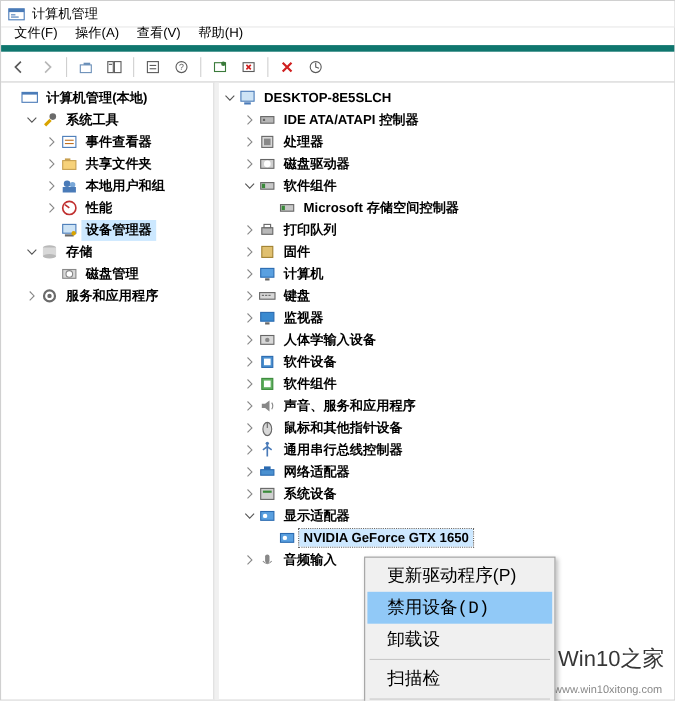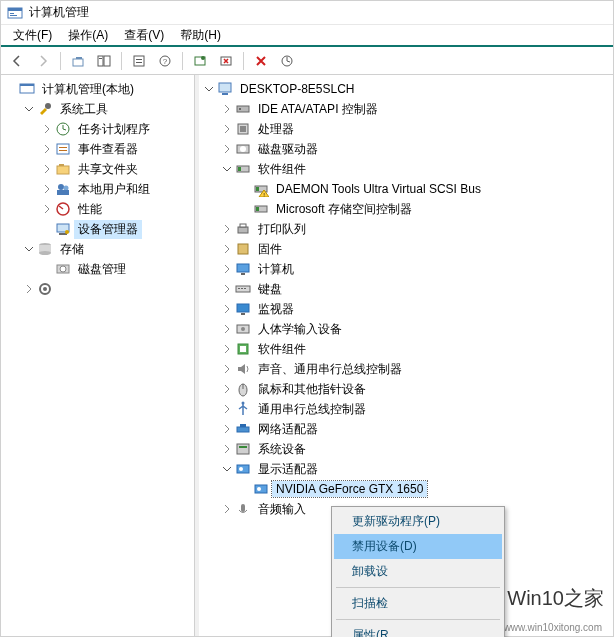--- a/index.html
+++ b/index.html
@@ -1,41 +1,41 @@
 <!DOCTYPE html>
 <html><head>
 <meta charset="utf-8">
 <style>
   * { box-sizing: border-box; font-family: "Microsoft YaHei", "Segoe UI", sans-serif; }
   body { margin: 0; padding: 0; background: #fff; width: 614px; height: 637px; overflow: hidden; font-size: 12px; position: relative; }
   .window { width: 614px; height: 637px; border: 1px solid #d0d0d0; background: #fff; display: flex; flex-direction: column; }
   .titlebar { height: 24px; display: flex; align-items: center; padding: 0 6px; background: #fff; border-bottom: 1px solid #e8e8e8; }
   .titlebar .app-icon { width: 16px; height: 16px; margin-right: 6px; }
   .titlebar .title { font-size: 12px; color: #000; }
-  .menubar { height: 22px; display: flex; align-items: flex-start; padding: 0 4px; border-bottom: 2px solid #0f766e; }
+  .menubar { height: 22px; display: flex; align-items: flex-end; padding: 0 4px; border-bottom: 6px solid #0f766e; }
   .menubar .menu-item { padding: 2px 8px; font-size: 12px; color: #000; cursor: default; }
   .toolbar { height: 28px; display: flex; align-items: center; padding: 0 4px; border-bottom: 1px solid #d0d0d0; gap: 2px; }
   .tool-btn { width: 24px; height: 22px; display: flex; align-items: center; justify-content: center; cursor: default; border: 1px solid transparent; }
   .tool-sep { width: 1px; height: 18px; background: #d0d0d0; margin: 0 3px; }
-  .body-area { flex: 1; display: flex; overflow: hidden; }
+  .body-area { flex: 1; display: flex; overflow: hidden; font-weight: bold; }
   .left-pane { width: 194px; border-right: 1px solid #d0d0d0; overflow: auto; padding: 4px 2px; }
   .splitter { width: 4px; background: #f0f0f0; cursor: ew-resize; }
   .right-pane { flex: 1; overflow: auto; padding: 4px 2px; }
   .tree-item { display: block; }
   .tree-row { display: flex; align-items: center; height: 20px; white-space: nowrap; font-size: 12px; cursor: default; }
   .twisty { width: 16px; height: 16px; display: inline-flex; align-items: center; justify-content: center; color: #6b6b6b; }
   .twisty.empty { visibility: hidden; }
   .node-icon { width: 16px; height: 16px; margin: 0 3px 0 0; display: inline-flex; align-items: center; justify-content: center; }
   .node-label { padding: 1px 4px; }
   .node-label.selected-inactive { background: #cce8ff; }
   .node-label.selected-active { background: #cde8ff; outline: 1px dotted #666; }
   .children { padding-left: 18px; }
   .ctx-menu { position: absolute; left: 331px; top: 506px; width: 174px; background: #f0f0f0; border: 1px solid #a0a0a0; box-shadow: 2px 2px 4px rgba(0,0,0,0.25); padding: 2px; z-index: 10; }
-  .ctx-item { padding: 4px 18px; font-size: 12px; color: #0c4a6e; cursor: default; }
-  .ctx-item.highlight { background: #91c9f7; }
+  .ctx-item { padding: 4px 18px; font-size: 16px; color: #000000; cursor: default; }
+  .ctx-item.highlight { background: #91c9f7; font-family: Liberation Mono, monospace; }
   .ctx-sep { height: 1px; background: #c8c8c8; margin: 3px 2px; }
   .watermark { position: absolute; right: 10px; bottom: 20px; display: flex; align-items: center; gap: 6px; opacity: 0.98; z-index: 5; }
   .watermark .wm-text { font-size: 20px; font-weight: 500; color: #333; }
   svg { display: block; }
 </style>
 </head>
 <body>
 
 <div class="window">
 
@@ -156,78 +156,64 @@
               </div>
               <div class="children">
                 <div class="tree-row hover">
                   <span class="twisty">
                     <svg width="10" height="10">
                       <path d="M3 1 L7 5 L3 9" fill="none" stroke="#888"></path>
                     </svg>
                   </span>
                   <span class="node-icon">
                     <svg width="16" height="16">
-                      <circle cx="8" cy="8" r="6" fill="#fff" stroke="#3a7a3a"></circle>
-                      <path d="M8 4 L8 8 L11 9" stroke="#3a7a3a" fill="none"></path>
-                    </svg>
-                  </span>
-                  <span class="node-label">任务计划程序</span>
+                      <rect x="2" y="3" width="12" height="10" fill="#fff" stroke="#4a7bb8"></rect>
+                      <rect x="4" y="6" width="8" height="1" fill="#c07020"></rect>
+                      <rect x="4" y="9" width="8" height="1" fill="#c07020"></rect>
+                    </svg>
+                  </span>
+                  <span class="node-label">事件查看器</span>
                 </div>
                 <div class="tree-row hover">
                   <span class="twisty">
                     <svg width="10" height="10">
                       <path d="M3 1 L7 5 L3 9" fill="none" stroke="#888"></path>
                     </svg>
                   </span>
                   <span class="node-icon">
                     <svg width="16" height="16">
-                      <rect x="2" y="3" width="12" height="10" fill="#fff" stroke="#4a7bb8"></rect>
-                      <rect x="4" y="6" width="8" height="1" fill="#c07020"></rect>
-                      <rect x="4" y="9" width="8" height="1" fill="#c07020"></rect>
-                    </svg>
-                  </span>
-                  <span class="node-label">事件查看器</span>
+                      <rect x="2" y="5" width="12" height="8" fill="#f7d27a" stroke="#c8a050"></rect>
+                      <rect x="4" y="3" width="5" height="2" fill="#c8a050"></rect>
+                    </svg>
+                  </span>
+                  <span class="node-label">共享文件夹</span>
                 </div>
                 <div class="tree-row hover">
                   <span class="twisty">
                     <svg width="10" height="10">
                       <path d="M3 1 L7 5 L3 9" fill="none" stroke="#888"></path>
                     </svg>
                   </span>
                   <span class="node-icon">
                     <svg width="16" height="16">
-                      <rect x="2" y="5" width="12" height="8" fill="#f7d27a" stroke="#c8a050"></rect>
-                      <rect x="4" y="3" width="5" height="2" fill="#c8a050"></rect>
-                    </svg>
-                  </span>
-                  <span class="node-label">共享文件夹</span>
+                      <circle cx="6" cy="6" r="3" fill="#4a7bb8"></circle>
+                      <circle cx="11" cy="7" r="2.5" fill="#7aa8d8"></circle>
+                      <rect x="2" y="9" width="12" height="5" fill="#4a7bb8"></rect>
+                    </svg>
+                  </span>
+                  <span class="node-label">本地用户和组</span>
                 </div>
                 <div class="tree-row hover">
                   <span class="twisty">
                     <svg width="10" height="10">
                       <path d="M3 1 L7 5 L3 9" fill="none" stroke="#888"></path>
                     </svg>
                   </span>
                   <span class="node-icon">
                     <svg width="16" height="16">
-                      <circle cx="6" cy="6" r="3" fill="#4a7bb8"></circle>
-                      <circle cx="11" cy="7" r="2.5" fill="#7aa8d8"></circle>
-                      <rect x="2" y="9" width="12" height="5" fill="#4a7bb8"></rect>
-                    </svg>
-                  </span>
-                  <span class="node-label">本地用户和组</span>
-                </div>
-                <div class="tree-row hover">
-                  <span class="twisty">
-                    <svg width="10" height="10">
-                      <path d="M3 1 L7 5 L3 9" fill="none" stroke="#888"></path>
-                    </svg>
-                  </span>
-                  <span class="node-icon">
-                    <svg width="16" height="16">
                       <circle cx="8" cy="8" r="6" fill="none" stroke="#c03030" stroke-width="1.5"></circle>
                       <path d="M8 8 L4 5" stroke="#c03030" stroke-width="1.5"></path>
                     </svg>
                   </span>
                   <span class="node-label">性能</span>
                 </div>
                 <div class="tree-row hover">
                   <span class="twisty empty"></span>
                   <span class="node-icon">
                     <svg width="16" height="16">
@@ -275,20 +261,21 @@
                   <svg width="10" height="10">
                     <path d="M3 1 L7 5 L3 9" fill="none" stroke="#888"></path>
                   </svg>
                 </span>
                 <span class="node-icon">
                   <svg width="16" height="16">
                     <circle cx="8" cy="8" r="5" fill="none" stroke="#6a6a6a" stroke-width="2"></circle>
                     <circle cx="8" cy="8" r="2" fill="#6a6a6a"></circle>
                   </svg>
                 </span>
+                <span class="node-label">服务和应用程序</span>
               </div>
             </div>
           </div>
       </div>
     </div>
 
     <div class="splitter"></div>
 
     <div class="right-pane">
       <div class="tree-item">
@@ -370,32 +357,20 @@
                 </span>
                 <span class="node-label">软件组件</span>
               </div>
               <div class="children">
                 <div class="tree-row hover">
                   <span class="twisty empty"></span>
                   <span class="node-icon">
                     <svg width="16" height="16">
                       <rect x="2" y="5" width="12" height="6" fill="#c8c8c8" stroke="#666"></rect>
                       <rect x="3" y="6" width="3" height="4" fill="#3a8a3a"></rect>
-                      <path d="M11 9 L16 16 L6 16 Z" fill="#ffd040" stroke="#b89000"></path>
-                      <text x="11" y="15.5" font-size="6" text-anchor="middle" fill="#000">!</text>
-                    </svg>
-                  </span>
-                  <span class="node-label">DAEMON Tools Ultra Virtual SCSI Bus</span>
-                </div>
-                <div class="tree-row hover">
-                  <span class="twisty empty"></span>
-                  <span class="node-icon">
-                    <svg width="16" height="16">
-                      <rect x="2" y="5" width="12" height="6" fill="#c8c8c8" stroke="#666"></rect>
-                      <rect x="3" y="6" width="3" height="4" fill="#3a8a3a"></rect>
                     </svg>
                   </span>
                   <span class="node-label">Microsoft 存储空间控制器</span>
                 </div>
               </div>
             </div>
             <div class="tree-item">
               <div class="tree-row hover">
                 <span class="twisty">
                   <svg width="10" height="10">
@@ -494,41 +469,57 @@
             </div>
             <div class="tree-item">
               <div class="tree-row hover">
                 <span class="twisty">
                   <svg width="10" height="10">
                     <path d="M3 1 L7 5 L3 9" fill="none" stroke="#888"></path>
                   </svg>
                 </span>
                 <span class="node-icon">
                   <svg width="16" height="16">
+                    <rect x="3" y="3" width="10" height="10" fill="#4a90d0" stroke="#2a6ab0"></rect>
+                    <rect x="5" y="5" width="6" height="6" fill="#fff"></rect>
+                  </svg>
+                </span>
+                <span class="node-label">软件设备</span>
+              </div>
+            </div>
+            <div class="tree-item">
+              <div class="tree-row hover">
+                <span class="twisty">
+                  <svg width="10" height="10">
+                    <path d="M3 1 L7 5 L3 9" fill="none" stroke="#888"></path>
+                  </svg>
+                </span>
+                <span class="node-icon">
+                  <svg width="16" height="16">
                     <rect x="3" y="3" width="10" height="10" fill="#60b060" stroke="#3a8a3a"></rect>
                     <rect x="5" y="5" width="6" height="6" fill="#fff"></rect>
                   </svg>
                 </span>
                 <span class="node-label">软件组件</span>
               </div>
             </div>
             <div class="tree-item">
               <div class="tree-row hover">
                 <span class="twisty">
                   <svg width="10" height="10">
                     <path d="M3 1 L7 5 L3 9" fill="none" stroke="#888"></path>
                   </svg>
                 </span>
                 <span class="node-icon">
                   <svg width="16" height="16">
                     <path d="M3 6 L6 6 L10 3 L10 13 L6 10 L3 10 Z" fill="#888"></path>
                     <path d="M12 5 Q14 8 12 11" stroke="#888" fill="none"></path>
                   </svg>
                 </span>
-                <span class="node-label">声音、通用串行总线控制器</span>
+                <span class="node-label">声音、服务和应用程序</span>
               </div>
             </div>
             <div class="tree-item">
               <div class="tree-row hover">
                 <span class="twisty">
                   <svg width="10" height="10">
                     <path d="M3 1 L7 5 L3 9" fill="none" stroke="#888"></path>
                   </svg>
                 </span>
                 <span class="node-icon">

